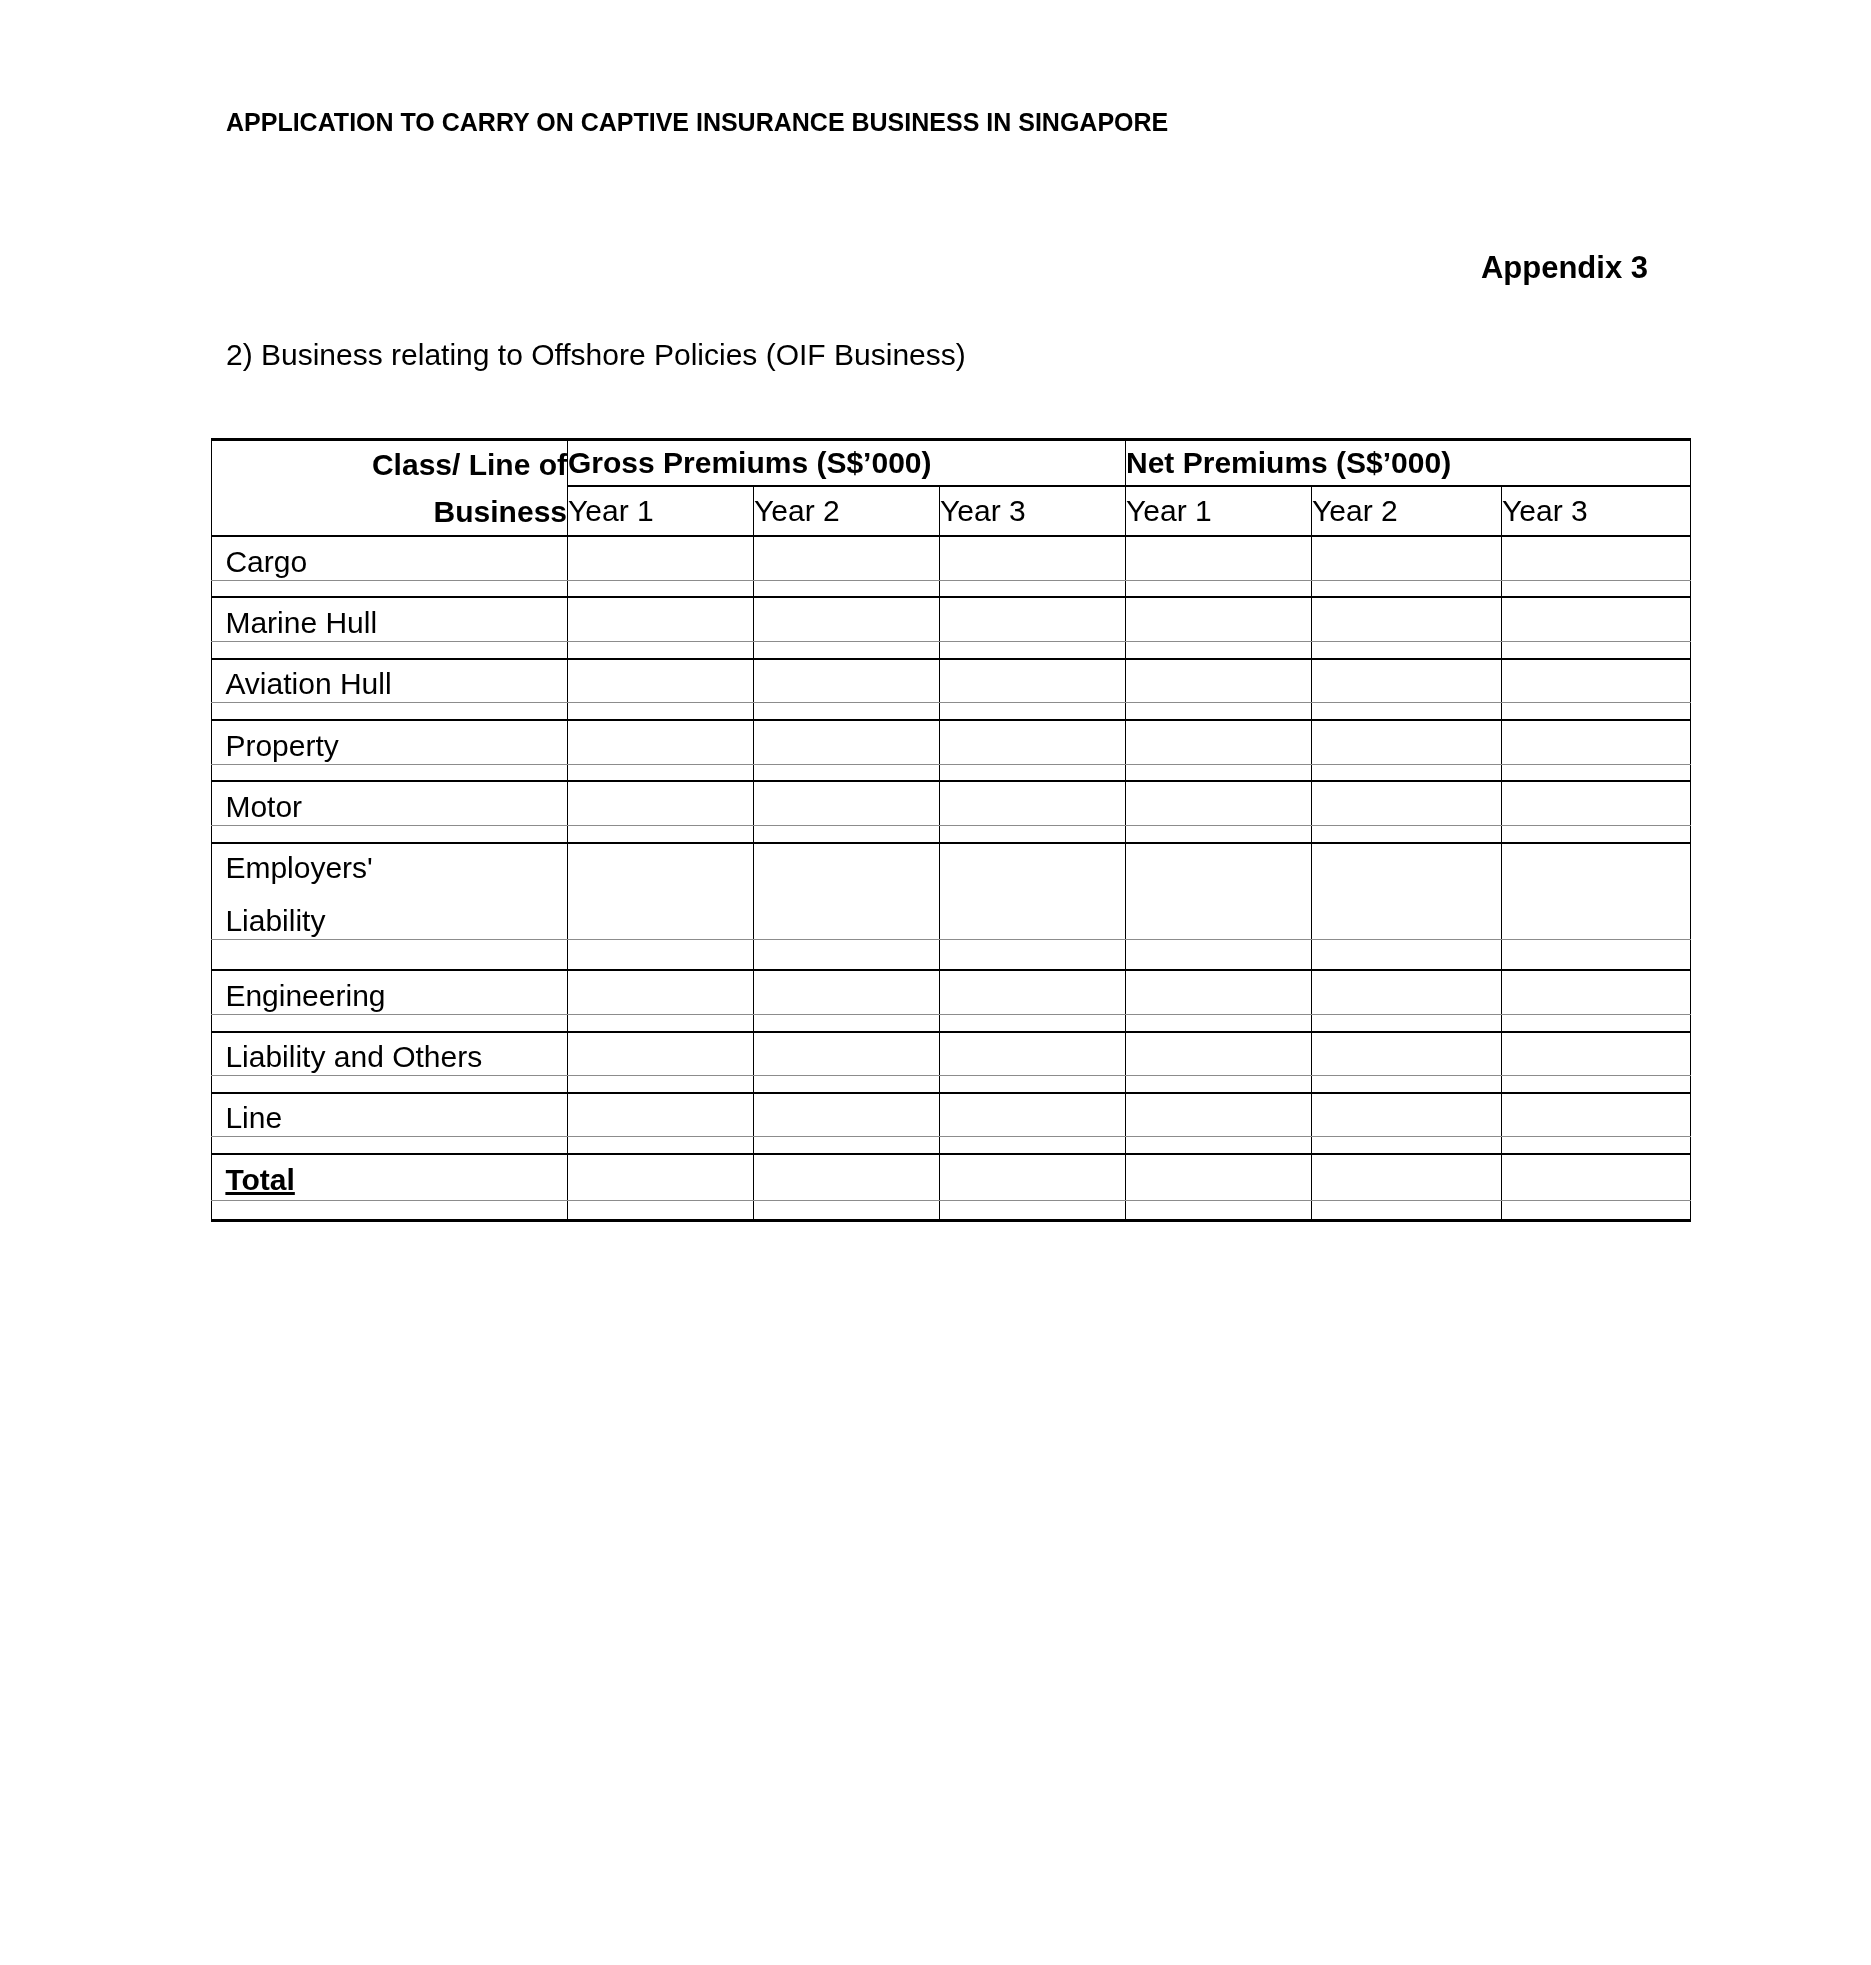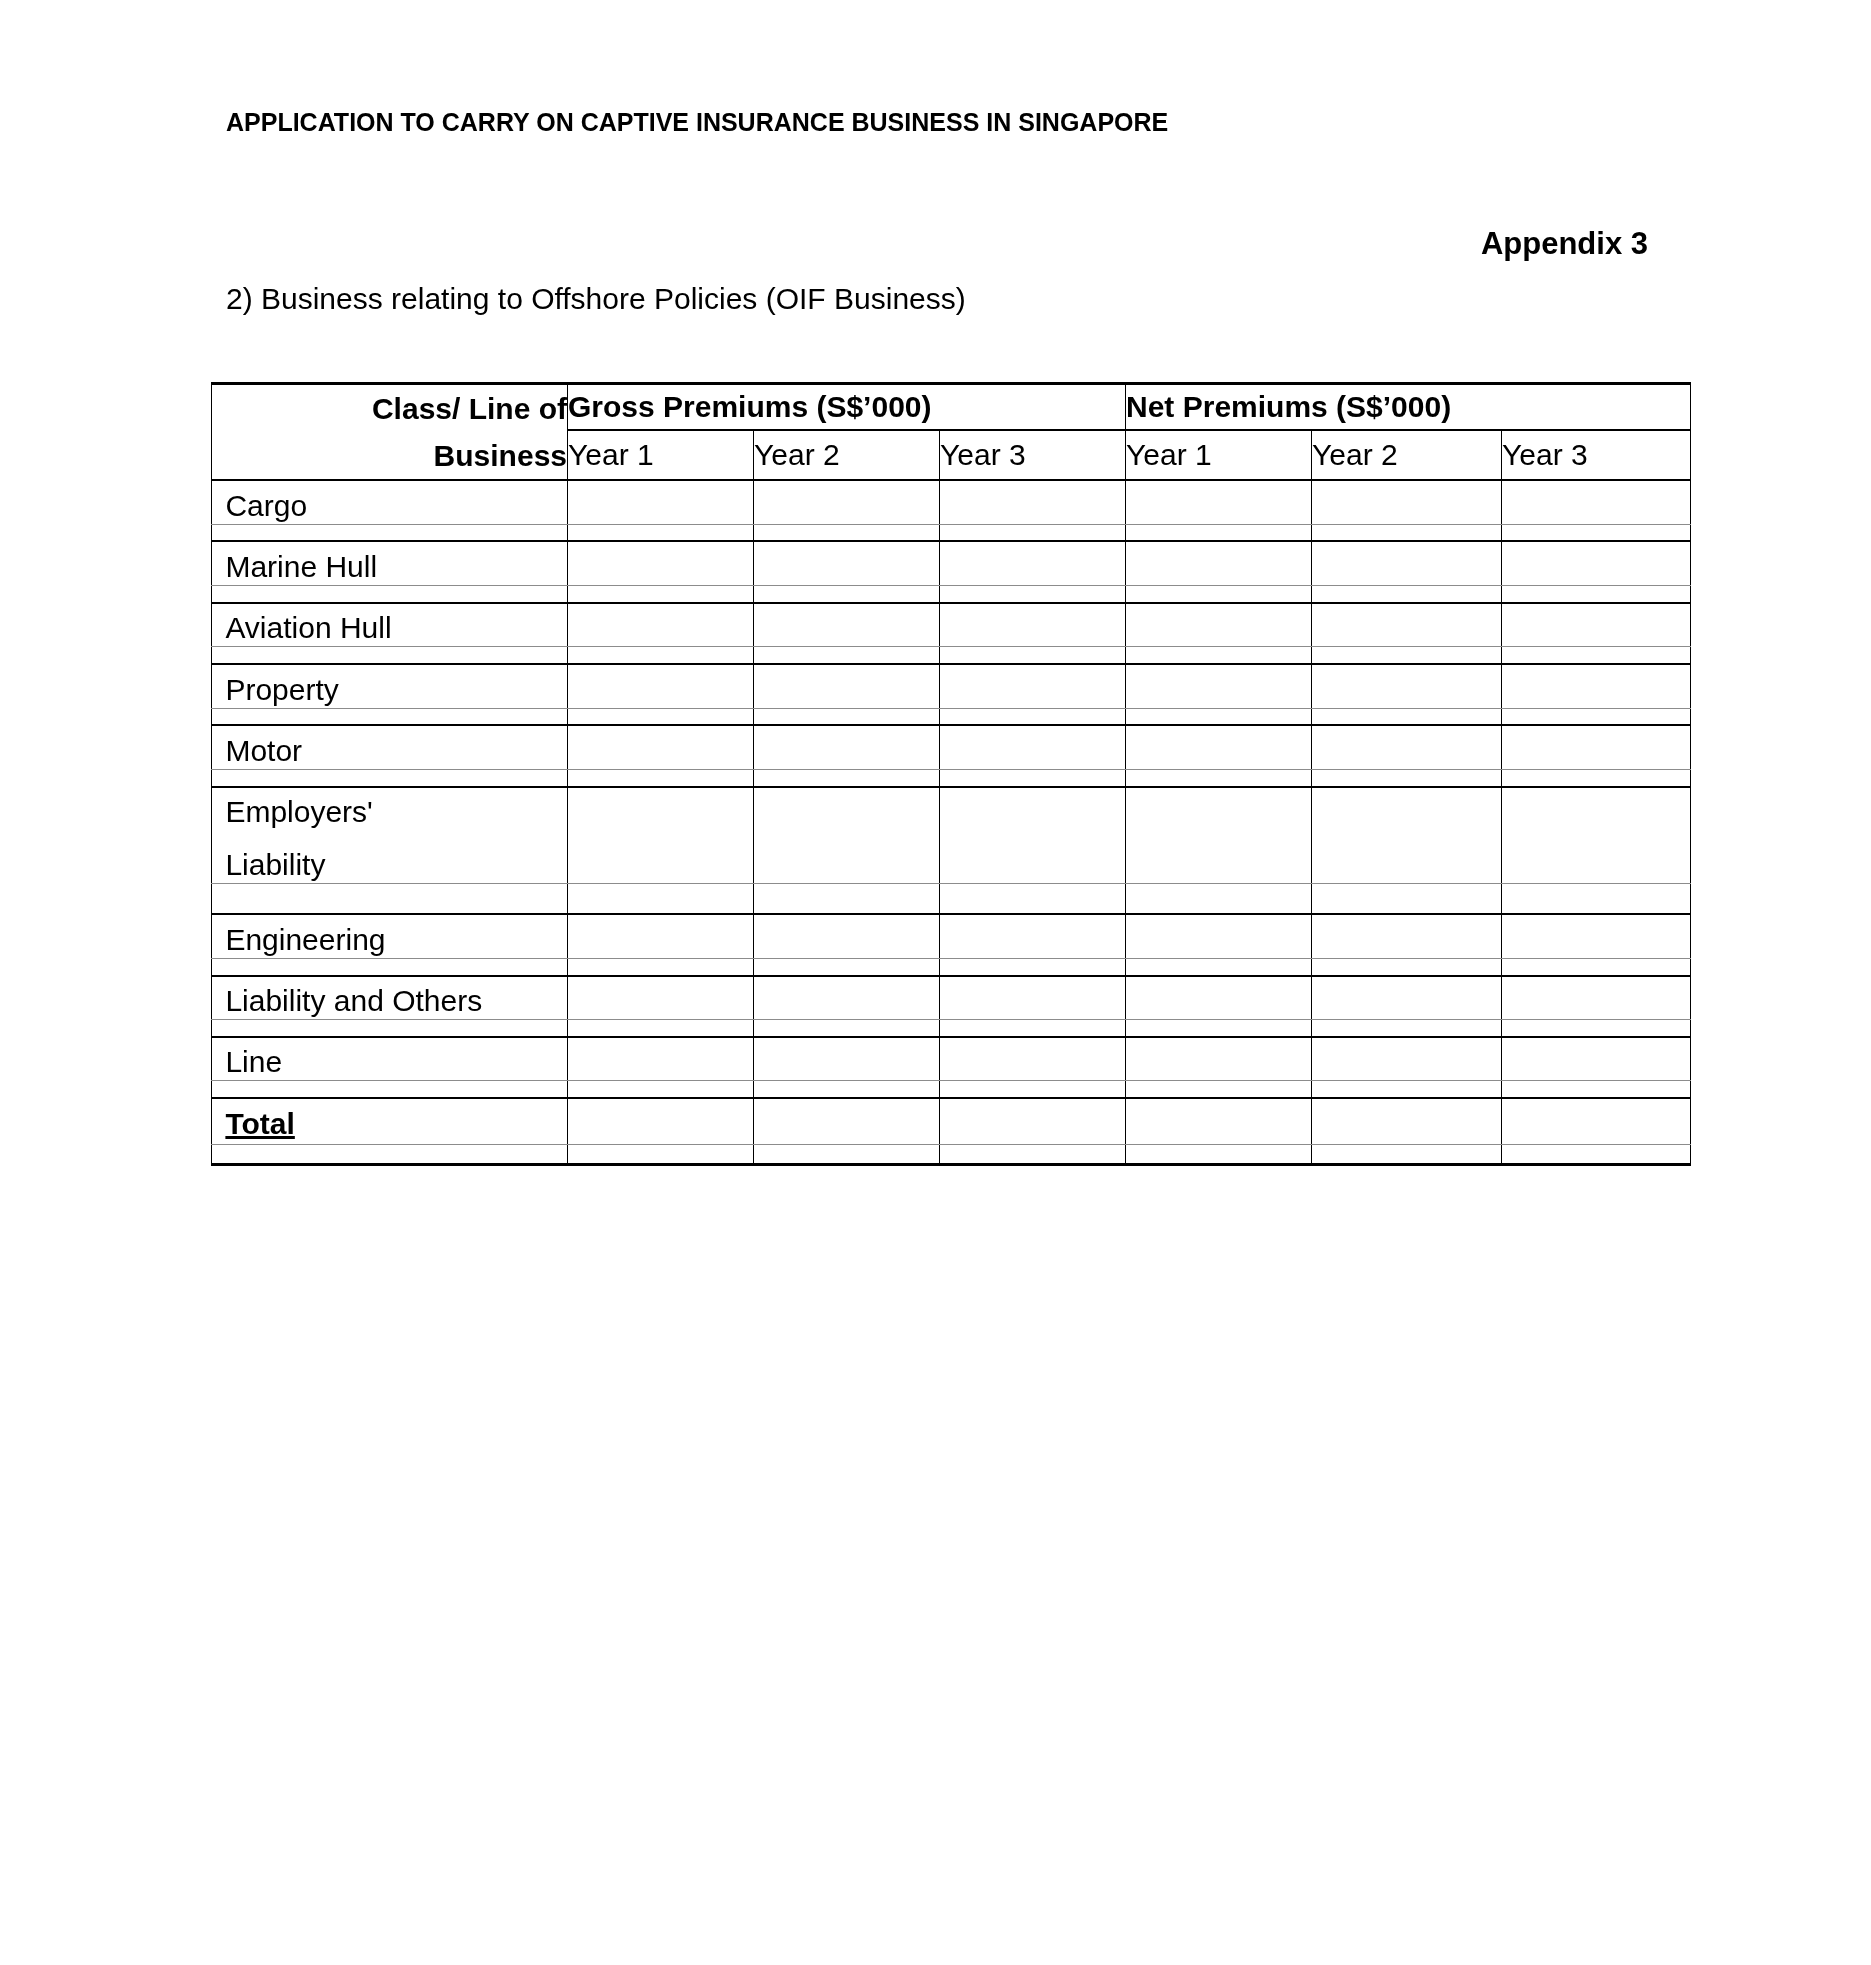--- a/index.html
+++ b/index.html
@@ -19,29 +19,29 @@
     overflow: hidden;
   }
   .doc-header {
     margin: 107px 0 0 15px;
     font-size: 25px;
     font-weight: bold;
     line-height: 1.2;
     white-space: nowrap;
   }
   .appendix {
-    margin-top: 88px;
+    margin-top: 112px;
     padding-right: 42px;
     text-align: right;
     font-size: 31px;
     font-weight: bold;
     line-height: 1.2;
   }
   .subtitle {
-    margin-top: 19px;
+    margin-top: 51px;
     margin-left: 15px;
     font-size: 30px;
     font-weight: normal;
     line-height: 1.2;
   }
   table.premiums {
     margin-top: 65px;
     width: 1479px;
     table-layout: fixed;
     border-collapse: collapse;

